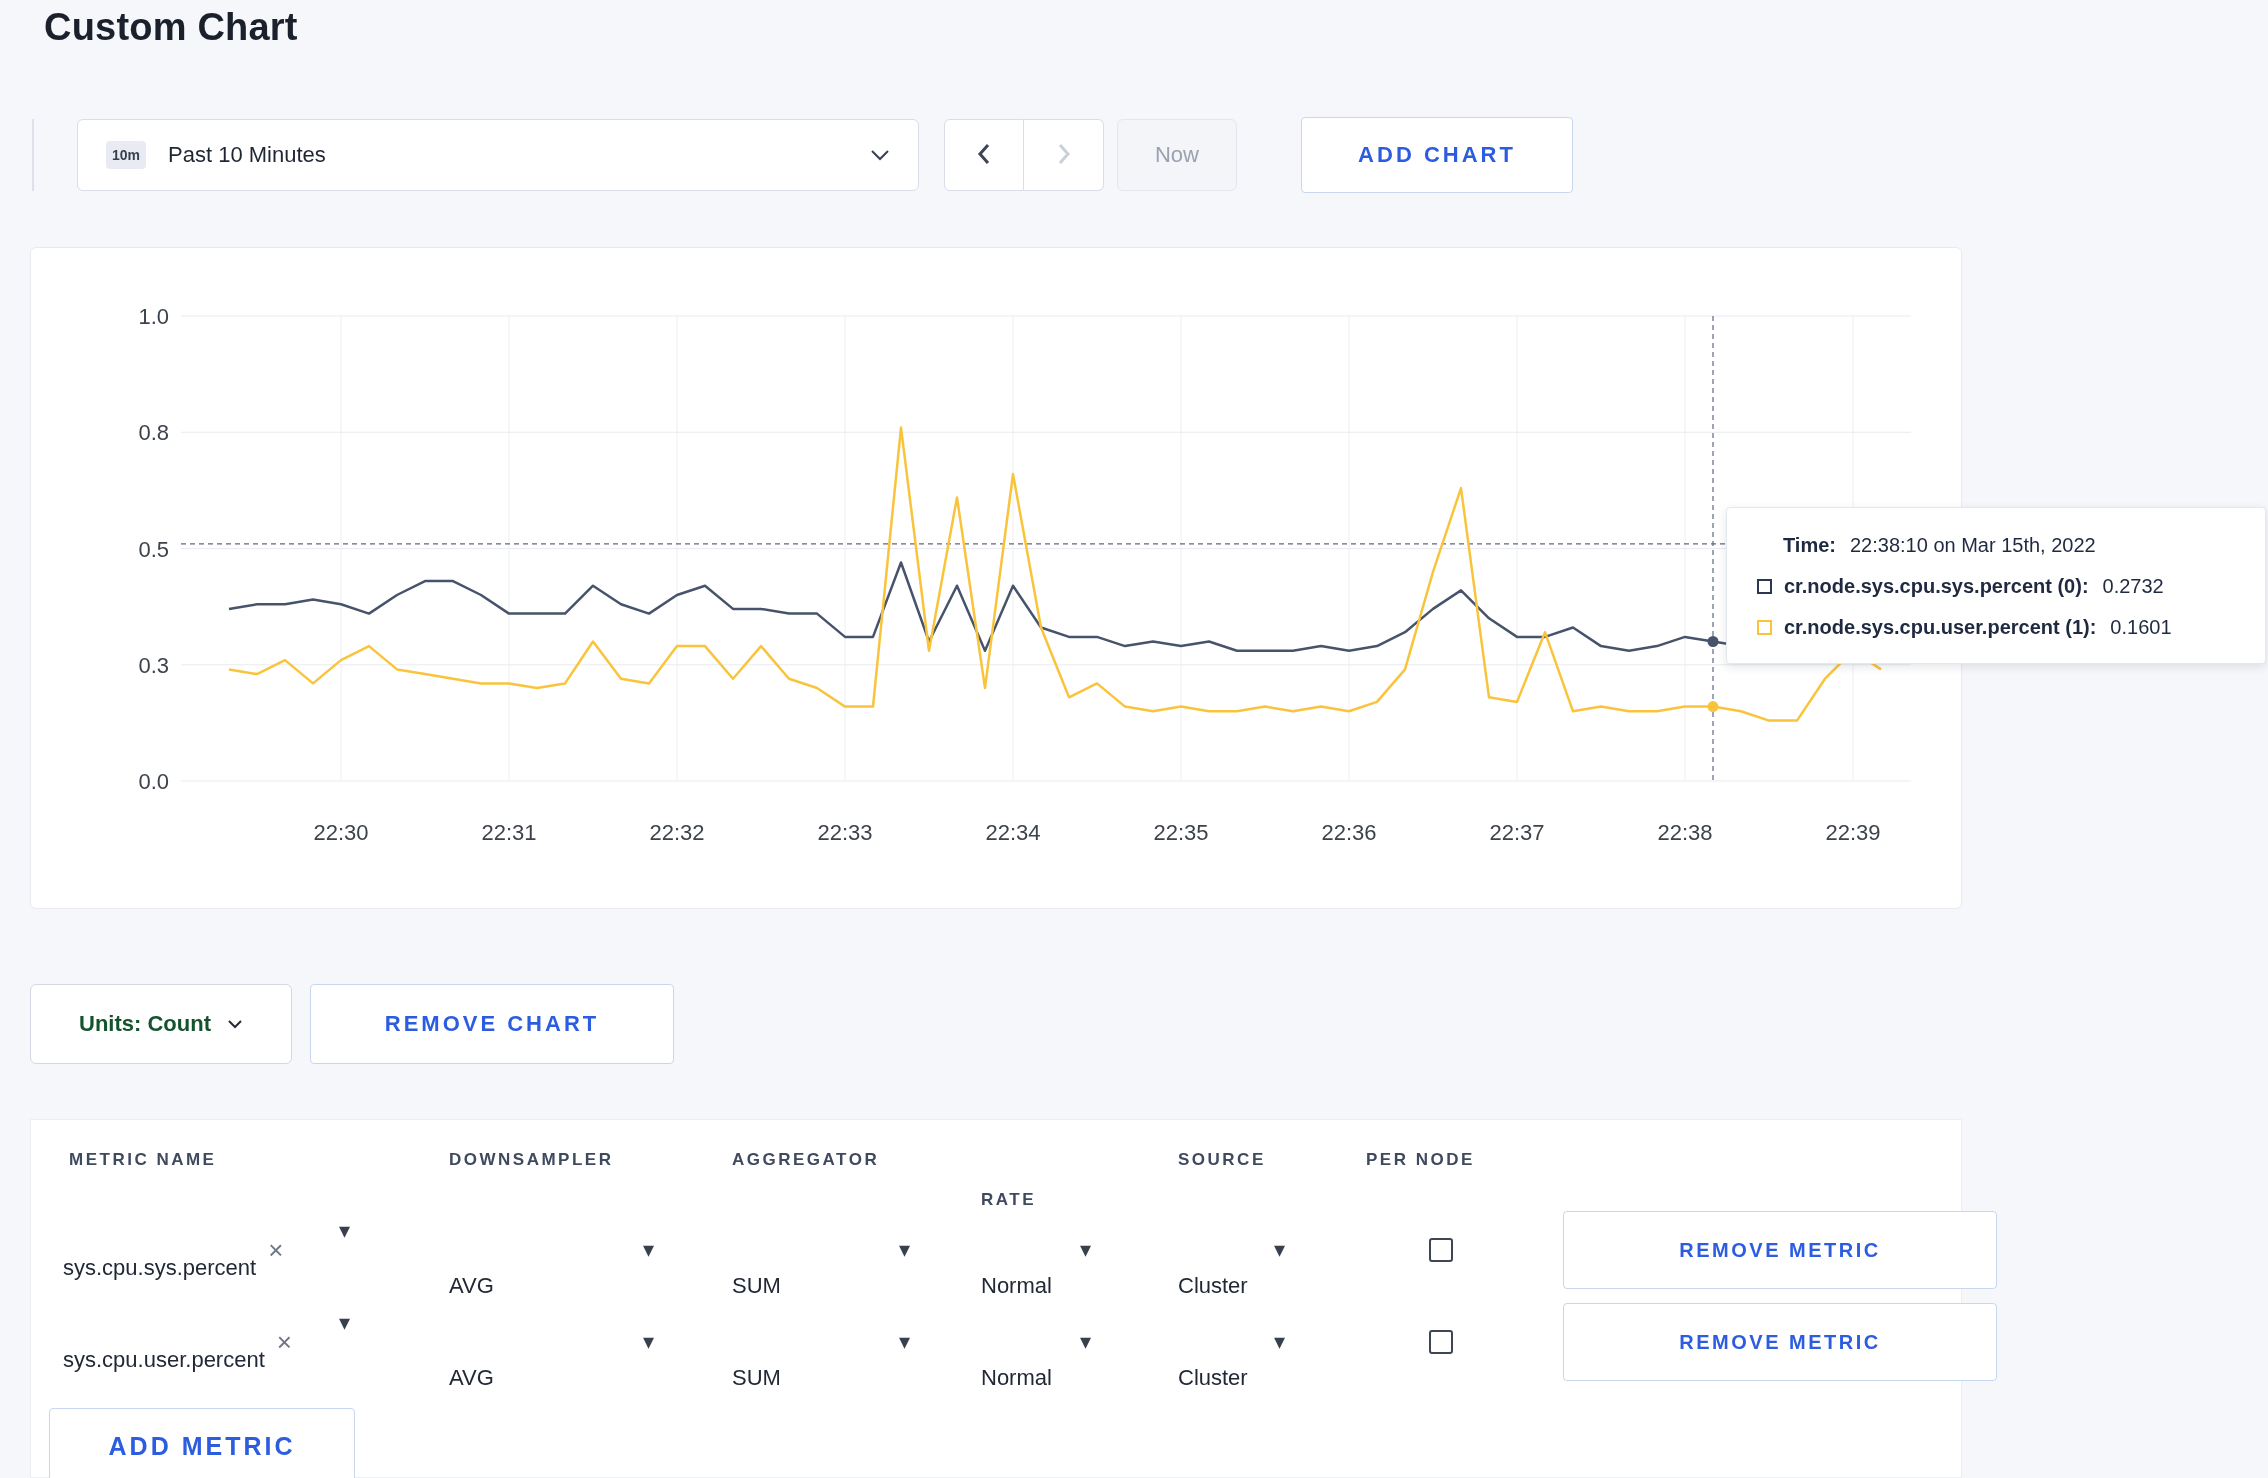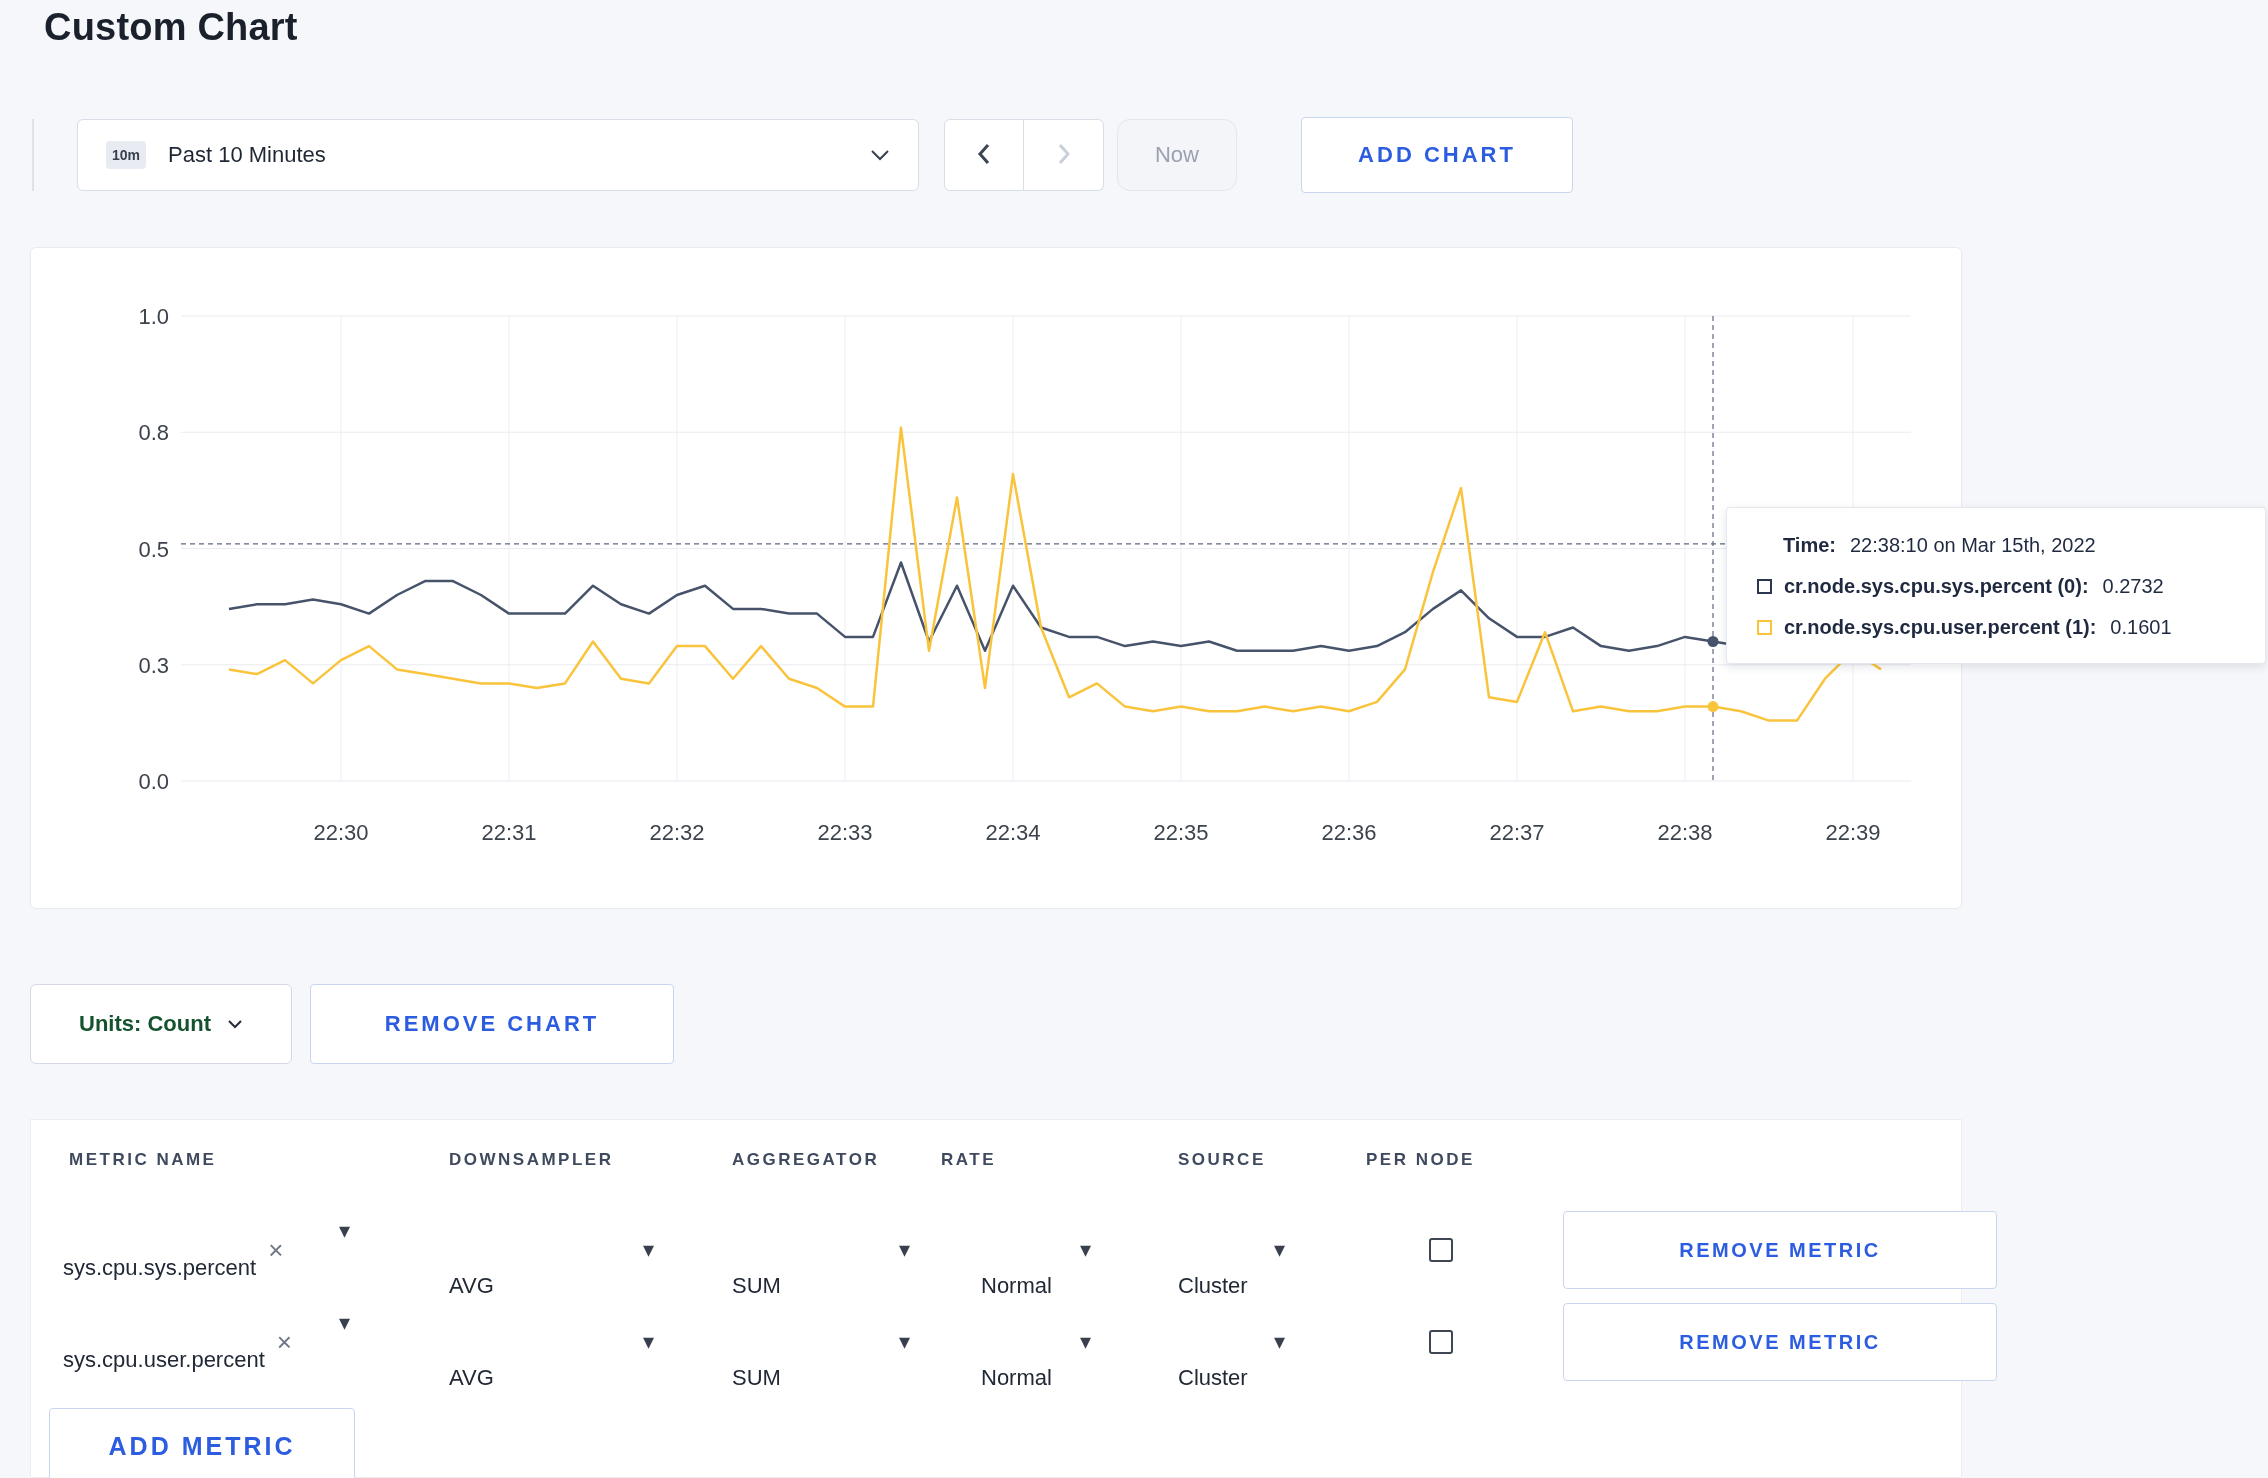--- a/index.html
+++ b/index.html
@@ -13,21 +13,21 @@
   .time-select { position:absolute; left:77px; top:119px; width:842px; height:72px; background:#fff; border:1px solid #d8dde8; border-radius:6px; display:flex; align-items:center; padding:0 28px; cursor:pointer; }
   .time-badge { background:#e8ebf1; color:#384050; font-size:14px; font-weight:700; padding:6px 6px; border-radius:4px; }
   .time-label { margin-left:22px; font-size:22px; color:#1f2633; }
   .time-select .chev { margin-left:auto; display:flex; }
 
   .pager { position:absolute; left:944px; top:119px; height:72px; display:flex; }
   .pager button { width:80px; height:72px; background:#fff; border:1px solid #d8dde8; display:flex; align-items:center; justify-content:center; cursor:pointer; }
   .pager button.prev { border-radius:6px 0 0 6px; color:#3c4556; }
   .pager button.next { border-radius:0 6px 6px 0; border-left:none; color:#c9cfdb; }
 
-  .now-button { position:absolute; left:1117px; top:119px; width:120px; height:72px; background:#f4f5f8; border:1px solid #e2e6ed; border-radius:13px; color:#9aa1b0; font-size:22px; font-family:"Liberation Sans",sans-serif; cursor:default; }
+  .now-button { position:absolute; left:1117px; top:119px; width:120px; height:72px; background:#f4f5f8; border:1px solid #e2e6ed; border-radius:6px; color:#9aa1b0; font-size:22px; font-family:"Liberation Sans",sans-serif; cursor:default; }
 
   .btn-blue { background:#fff; border:1px solid #c9d6ef; border-radius:4px; color:#2c5de0; font-weight:600; letter-spacing:3px; font-size:22px; font-family:"Liberation Sans",sans-serif; cursor:pointer; }
   .add-chart { position:absolute; left:1301px; top:117px; width:272px; height:76px; }
 
   
   .chart-card { position:absolute; left:30px; top:247px; width:1932px; height:662px; background:#fff; border:1px solid #e7eaf1; border-radius:6px; }
 
   
   .chart-tooltip { position:absolute; left:1726px; top:507px; width:540px; background:#fff; border:1px solid #e4e7ee; border-radius:4px; box-shadow:0 3px 10px rgba(40,50,70,0.12); padding:26px 30px 24px 30px; z-index:6; }
   .t-row { display:flex; align-items:center; margin-bottom:18px; font-size:20px; color:#1f2940; }
@@ -40,21 +40,21 @@
 
   
   .units-select { position:absolute; left:30px; top:984px; width:262px; height:80px; background:#fff; border:1px solid #d3d8e3; border-radius:6px; display:flex; align-items:center; justify-content:center; gap:16px; cursor:pointer; }
   .units-select .units-label { font-size:22px; font-weight:700; color:#14532d; }
   .remove-chart { position:absolute; left:310px; top:984px; width:364px; height:80px; }
 
   
   .metrics-card { position:absolute; left:30px; top:1119px; width:1932px; height:359px; background:#fff; border:1px solid #eceef3; }
   .mheaders { position:absolute; left:0; top:0; width:100%; height:80px; }
   .mheaders span { position:absolute; top:50%; transform:translateY(-50%); font-size:17px; font-weight:700; letter-spacing:2.5px; color:#3f4a5e; }
-  .h0{left:38px;} .h1{left:418px;} .h2{left:701px;} .h3{left:910px;} .h4{left:1147px;} .h5{left:1335px;}
+  .h0{left:38px;} .h1{left:418px;} .h2{left:701px;} .h3{left:950px;margin-top:40px;} .h4{left:1147px;} .h5{left:1335px;}
 
   .mrow { position:absolute; left:0; width:100%; height:92px; }
   .mrow.r0 { top:84px; } .mrow.r1 { top:176px; }
   .mrow > * { position:absolute; top:50%; transform:translateY(-50%); }
   .cell-text { font-size:22px; color:#222936;margin-top:36px; }
   .metric-cell { left:32px; width:320px; display:flex; align-items:center; cursor:pointer; }
   .close-icon { margin-left:12px; color:#6f7787; font-size:26px; line-height:1; }
   .caret { color:#39404d; font-size:22px; line-height:1; }
   .metric-cell .caret { position:absolute; left:276px; top:1px; }
   .ds-label{left:418px;} .ds-caret{left:612px;}

